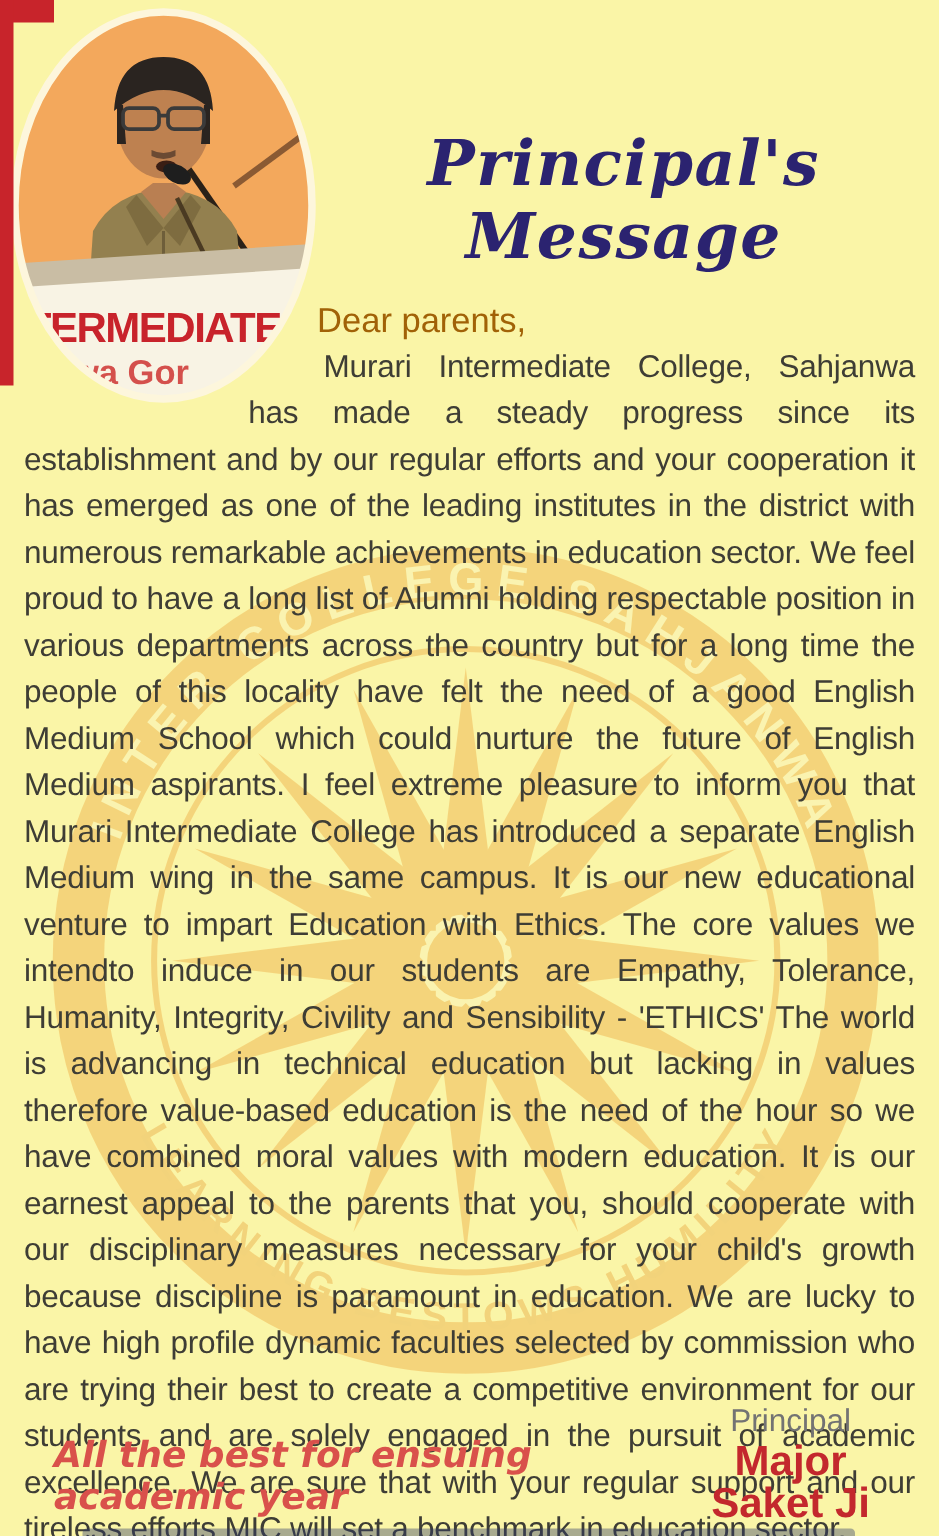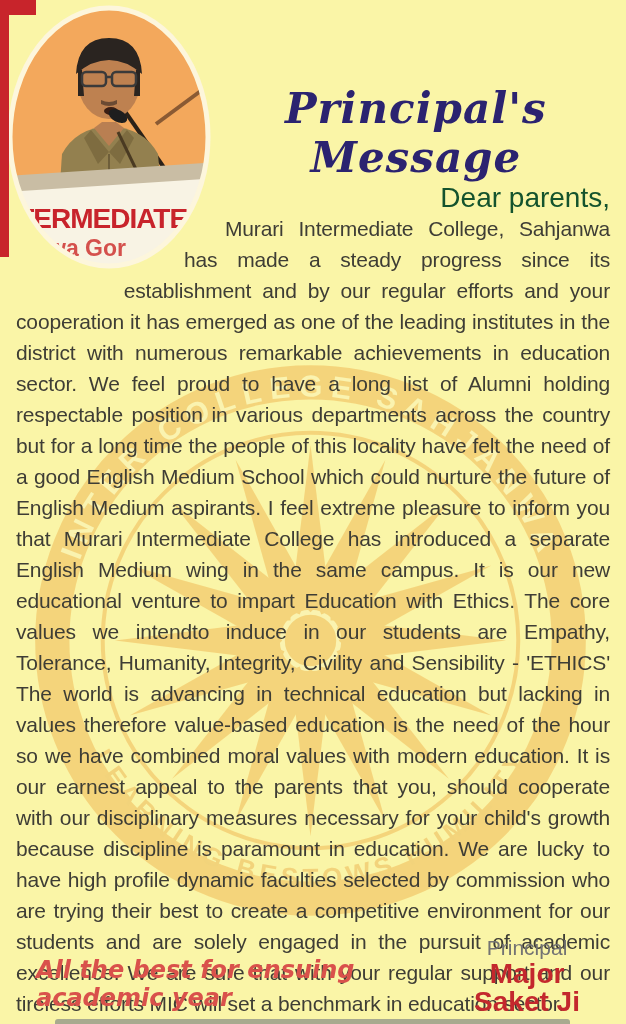--- a/index.html
+++ b/index.html
@@ -16,27 +16,27 @@
   .red-strip { position:absolute; left:0; top:0; width:9px; height:257px; background:#C8242B; z-index:2; }
   .red-corner { position:absolute; left:0; top:0; width:36px; height:15px; background:#C8242B; z-index:2; }
   .content { position:relative; z-index:1; padding:0 16px; }
   
   .photo-float {
     float:left; width:212px; height:268px; margin:4px 10px 6px -10px;
     shape-outside: ellipse(49% 49% at 48% 50%);
   }
   .photo-float svg { display:block; }
   .page-title {
-    padding-top:84px; 
+    padding-top:84px; margin-bottom:16px;
     text-align:center;
     font-family:"DejaVu Serif", serif; font-style:italic; font-weight:bold;
     font-size:42px; letter-spacing:1px; color:#2B2370;
   }
   .salutation {
-    font-size:28px; line-height:31px; padding-left:10px; color:#14532d;text-align:right;
+    font-size:23px; line-height:31px; padding-left:10px; color:#a16207;
   }
   .body-text {
     font-size:21px; line-height:31px; letter-spacing:-0.15px;
     text-align:justify; color:#3E3D35; text-indent:20px;
   }
   .footer {
     position:absolute; left:16px; right:0; bottom:8px; z-index:1;
     display:flex; justify-content:space-between; align-items:flex-end;
   }
   .wish {

